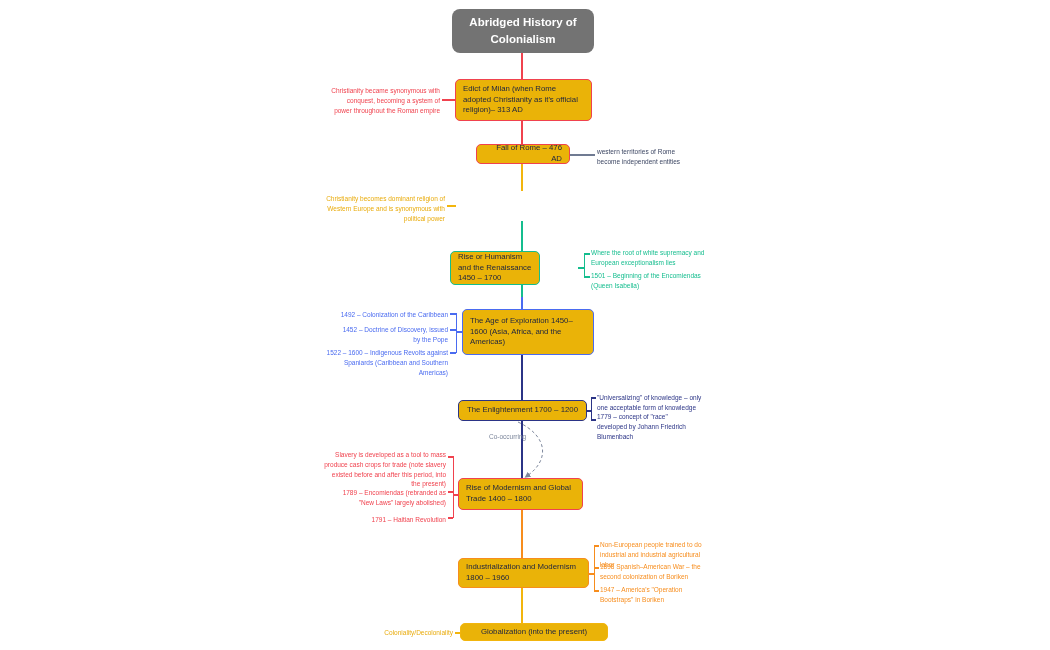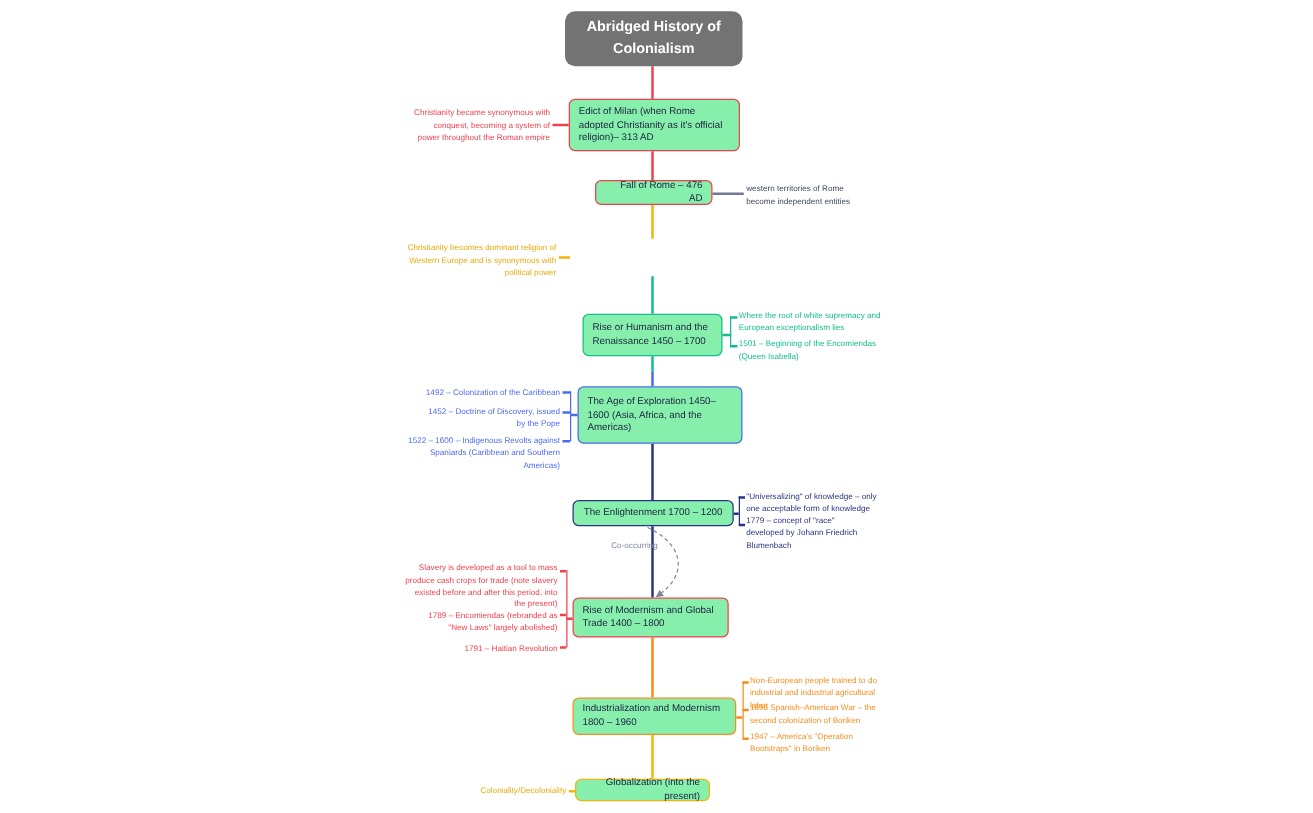--- a/index.html
+++ b/index.html
@@ -8,21 +8,21 @@
   body { font-family:"Liberation Sans", sans-serif; }
   .canvas { position:relative; width:1050px; height:650px; background:#ffffff; overflow:hidden; }
 
   .header {
     position:absolute; background:#737373; color:#ffffff; border-radius:8px;
     display:flex; align-items:center; justify-content:center; text-align:center;
     font-size:11.5px; font-weight:600; line-height:1.45; padding:6px 12px; z-index:3;
   }
 
   .node {
-    position:absolute; background:#86efac; border:1.5px solid; border-radius:5px;
+    position:absolute; background:#eab308; border:1.5px solid; border-radius:5px;
     font-size:7.8px; color:#1c2340; padding:3px 7px; line-height:1.38;
     display:flex; align-items:center; z-index:2;
   }
   .node.center { justify-content:center; text-align:right; }
 
   .vseg { position:absolute; left:521px; width:2px; z-index:1; }
   .hseg { position:absolute; height:1.5px; z-index:1; }
   .vconn { position:absolute; width:1.2px; z-index:1; }
 
   .ann { position:absolute; font-size:6.5px; line-height:1.5; z-index:2; }
@@ -53,26 +53,26 @@
   <div class="vseg bg-blue" style="top:297px;height:12px"></div>
   <div class="vseg bg-navy" style="top:355px;height:45px"></div>
   <div class="vseg bg-navy" style="top:421px;height:57px"></div>
   <div class="vseg bg-orange" style="top:510px;height:48px"></div>
   <div class="vseg bg-yellow" style="top:588px;height:35px"></div>
 
   <div class="header" style="left:452px;top:9px;width:142px;height:44px">Abridged History of Colonialism</div>
 
   <div class="node b-red" style="left:455px;top:79px;width:137px;height:42px">Edict of Milan (when Rome adopted Christianity as it's official religion)– 313 AD</div>
   <div class="node b-red center" style="left:476px;top:144px;width:94px;height:20px">Fall of Rome – 476 AD</div>
-  <div class="node b-green" style="left:466px;top:251px;width:112px;height:34px">Rise or Humanism and the Renaissance 1450 – 1700</div>
+  <div class="node b-green" style="left:450px;top:251px;width:90px;height:34px">Rise or Humanism and the Renaissance 1450 – 1700</div>
   <div class="node b-blue" style="left:462px;top:309px;width:132px;height:46px">The Age of Exploration 1450–1600 (Asia, Africa, and the Americas)</div>
   <div class="node b-navy center" style="left:458px;top:400px;width:129px;height:21px">The Enlightenment 1700 – 1200</div>
   <div class="node b-red" style="left:458px;top:478px;width:125px;height:32px">Rise of Modernism and Global Trade 1400 – 1800</div>
   <div class="node b-orange" style="left:458px;top:558px;width:131px;height:30px">Industrialization and Modernism 1800 – 1960</div>
-  <div class="node b-yellow center" style="left:460px;top:623px;width:108px;height:18px">Globalization (into the present)</div>
+  <div class="node b-yellow center" style="left:460px;top:623px;width:148px;height:18px">Globalization (into the present)</div>
 
   <div class="ann left c-red" style="left:328px;top:86px;width:112px">Christianity became synonymous with conquest, becoming a system of power throughout the Roman empire</div>
   <div class="hseg bg-red" style="left:442px;top:99px;width:13px"></div>
 
   <div class="ann right c-slate" style="left:597px;top:147px;width:98px">western territories of Rome become independent entities</div>
   <div class="hseg bg-slate" style="left:570px;top:154px;width:25px"></div>
 
   <div class="ann left c-yellow" style="left:326px;top:194px;width:119px">Christianity becomes dominant religion of Western Europe and is synonymous with political power</div>
   <div class="hseg bg-yellow" style="left:447px;top:205px;width:9px"></div>
 

